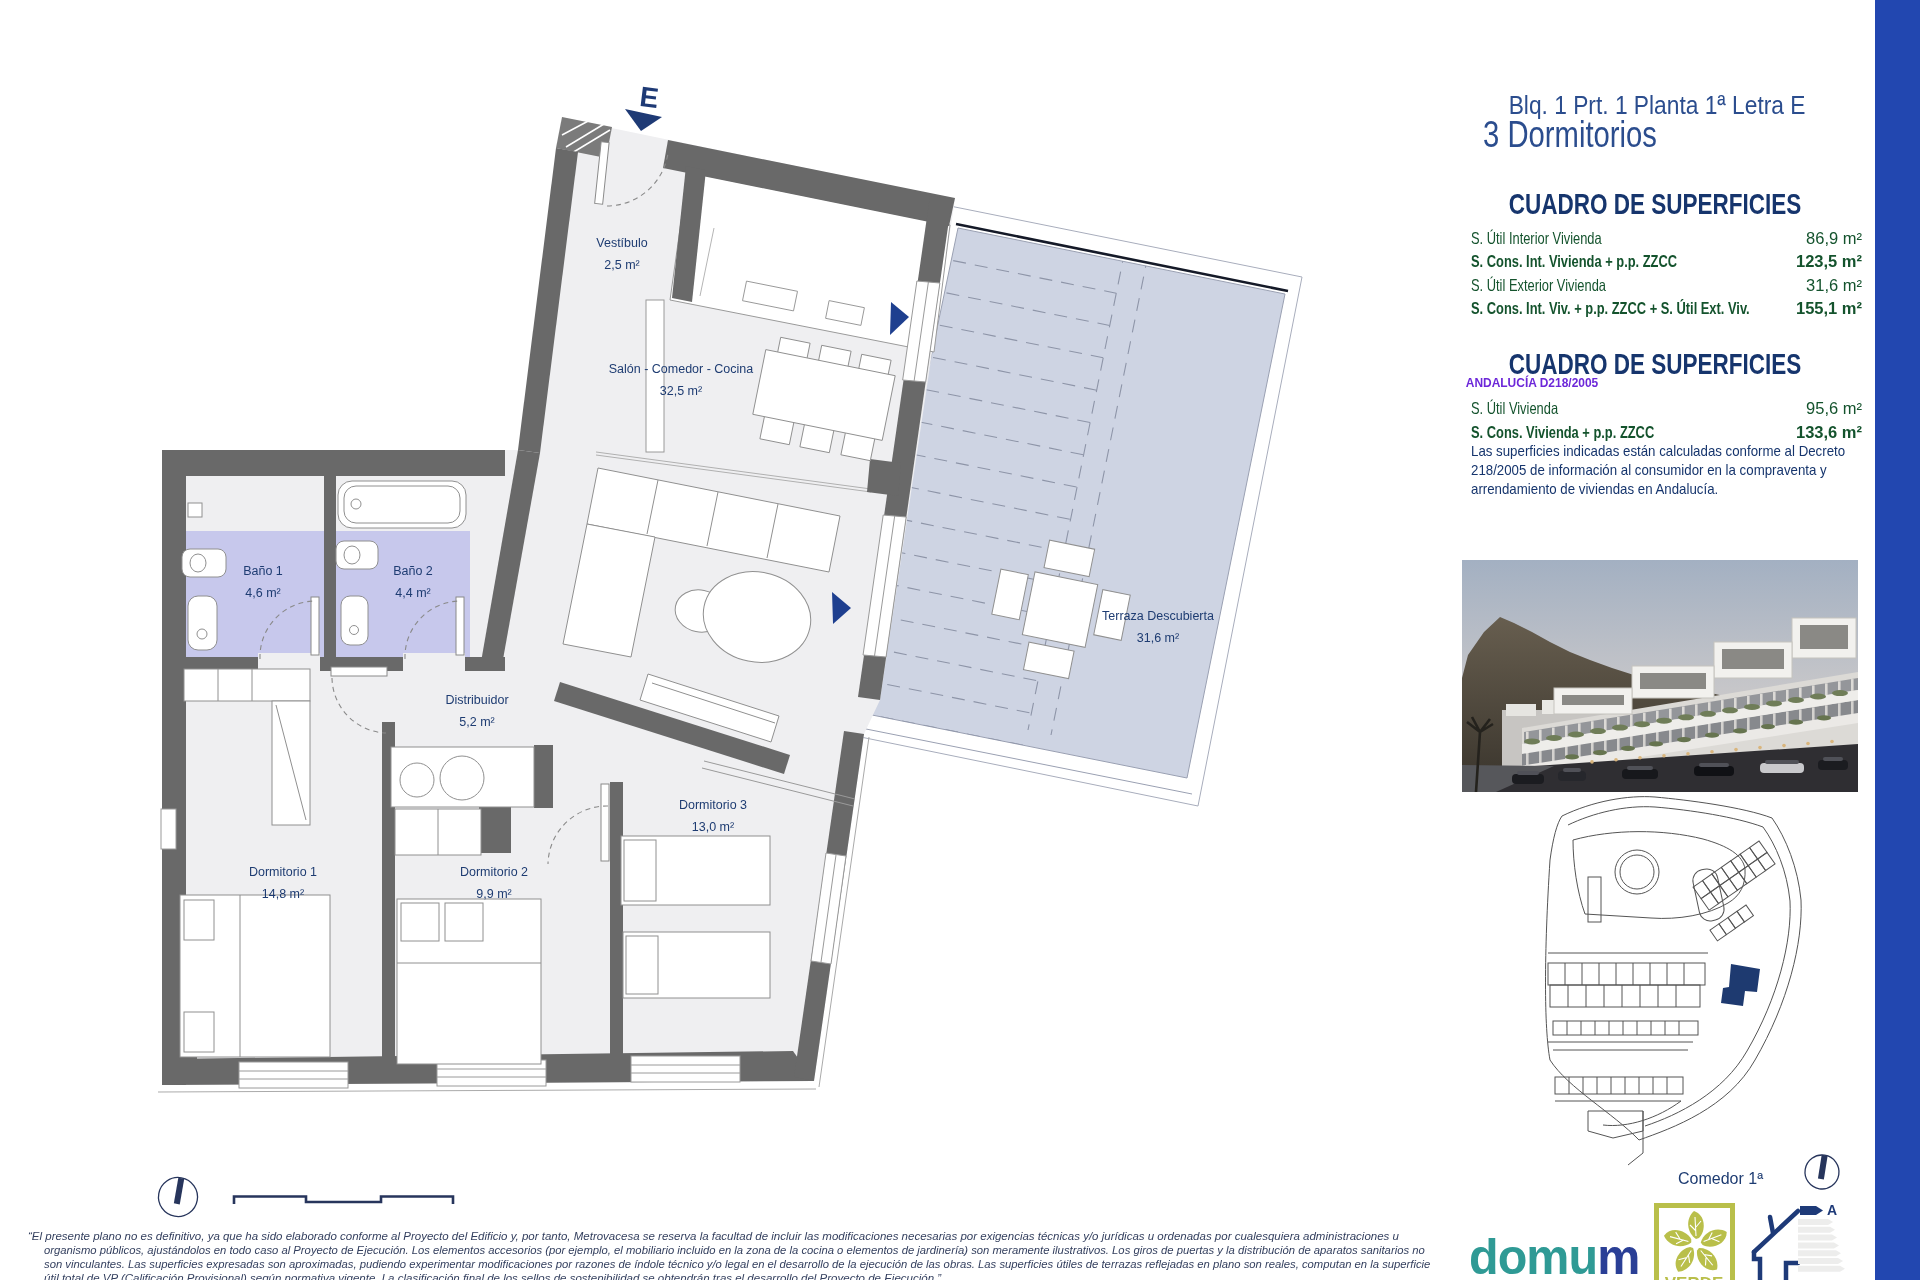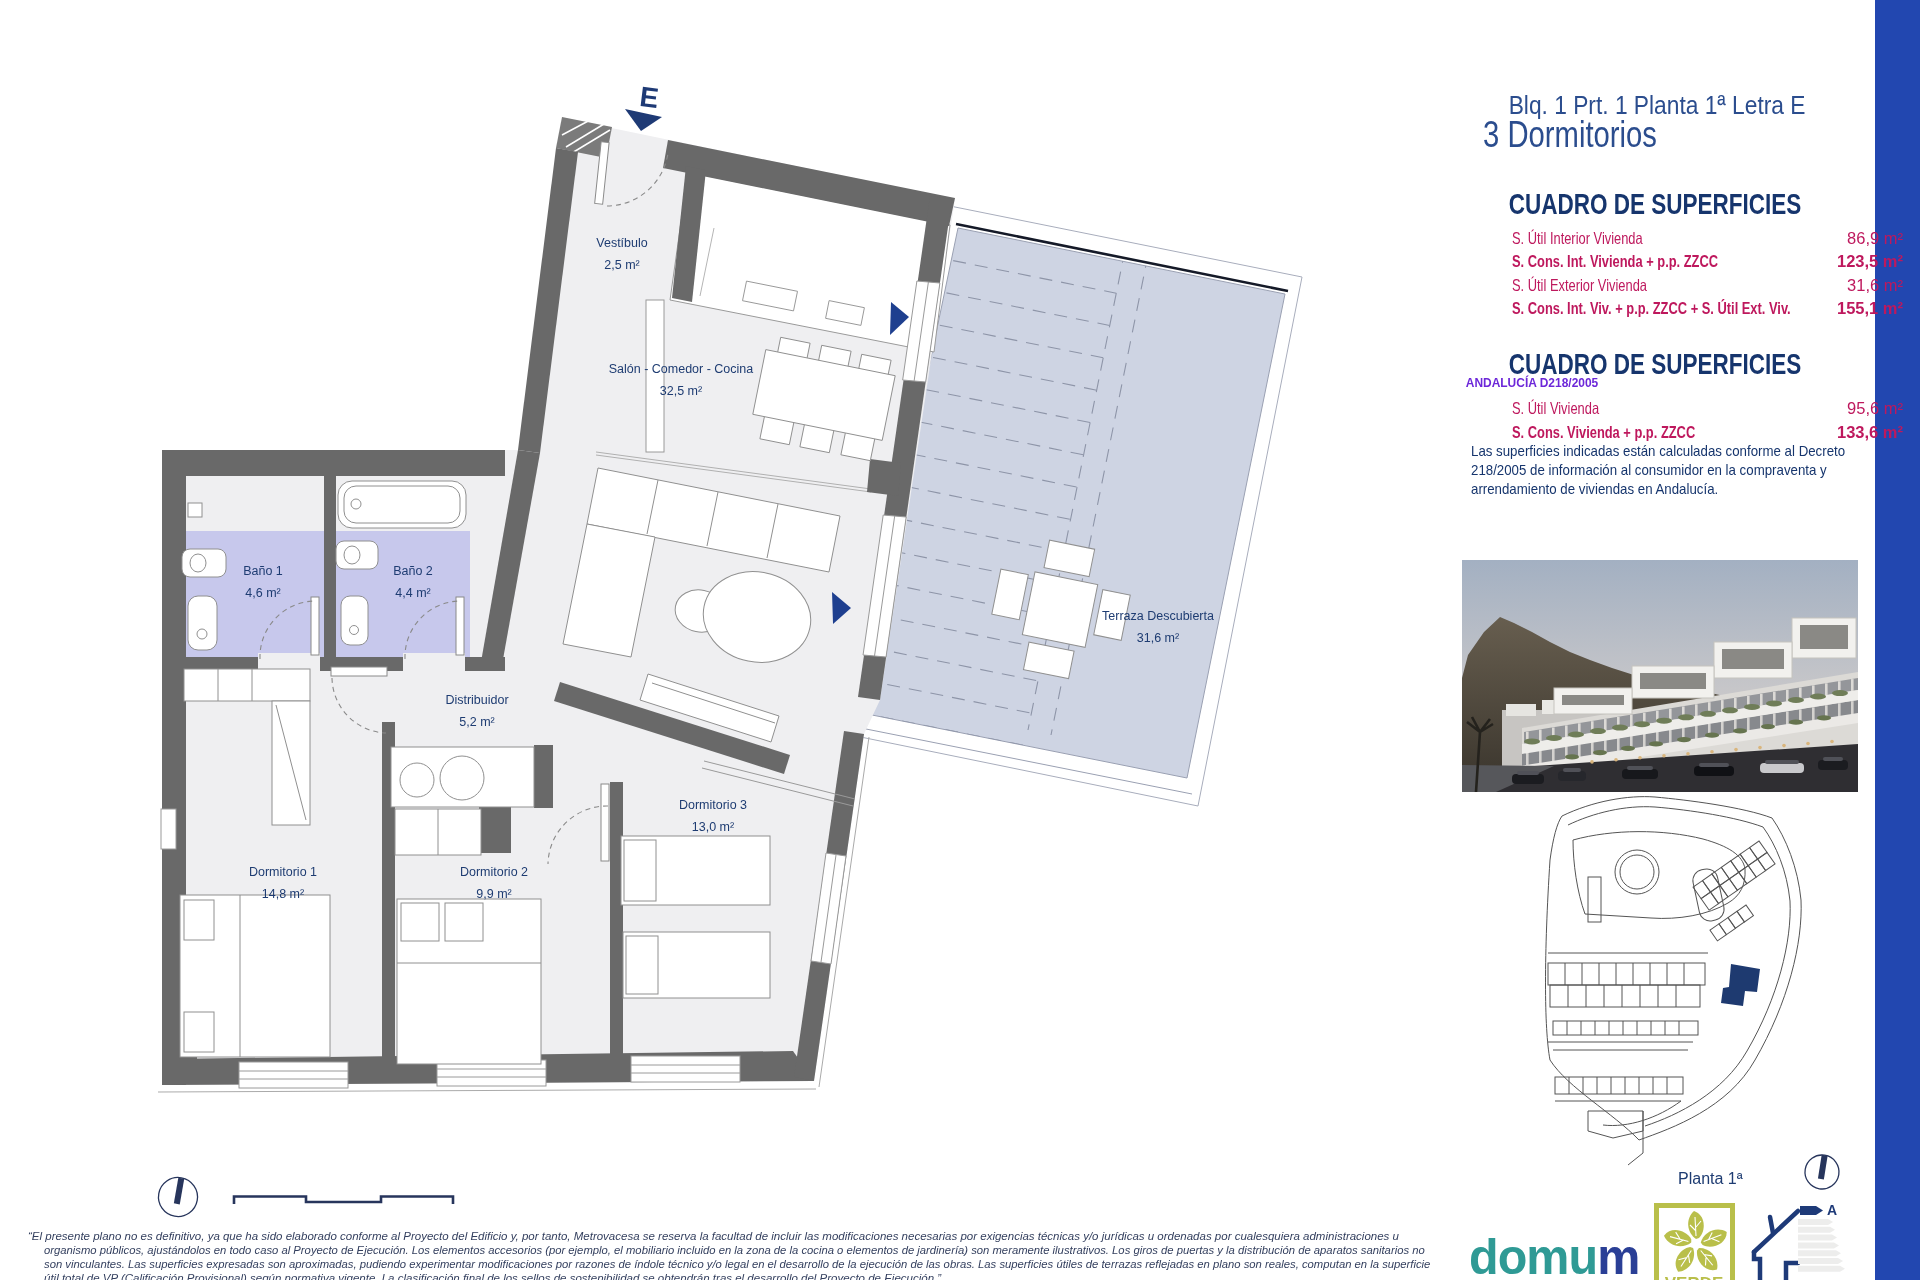--- a/index.html
+++ b/index.html
@@ -3,21 +3,21 @@
 <style>
 html,body{margin:0;padding:0;width:1920px;height:1280px;overflow:hidden;background:#ffffff;}
 body{font-family:"Liberation Sans", sans-serif;position:relative;}
 .abs{position:absolute;}
 .rl{font-size:12.5px;fill:#1e3c72;text-anchor:middle;font-family:"Liberation Sans", sans-serif;}
 .bar{position:absolute;left:1875px;top:0;width:45px;height:1280px;background:#2247b0;}
 .t1{position:absolute;left:1460px;top:83px;width:395px;text-align:center;font-size:25px;color:#2b4d8e;margin-top:8px;}
 .t2{position:absolute;left:1460px;top:114px;width:395px;text-align:left;font-size:37px;color:#2b4d8e;}
 .h1{position:absolute;left:1460px;width:395px;text-align:left;font-size:30px;font-weight:bold;color:#16356d;}
 .sub{position:absolute;left:1460px;top:375px;width:395px;font-size:13px;font-weight:bold;color:#6d28d9;}
-.row{position:absolute;left:1471px;width:391px;font-size:16.5px;color:#be185d;margin-left:41px;}
+.row{position:absolute;left:1471px;width:391px;font-size:16.5px;color:#14532d;}
 .sl{display:inline-block;transform:scaleX(0.78);transform-origin:0 0;white-space:nowrap;}
 .sv{position:absolute;right:0;top:0;white-space:nowrap;}
 .cx{display:inline-block;transform:scaleX(0.75);white-space:nowrap;}
 .cx2{display:inline-block;transform:scaleX(0.91);white-space:nowrap;}
 .cx3{display:inline-block;transform:scaleX(0.79);white-space:nowrap;}
 .cx4{display:inline-block;transform:scaleX(0.92);white-space:nowrap;}
 .b{font-weight:bold;}
 .par{position:absolute;left:1471px;top:441px;font-size:15px;line-height:19px;color:#16356d;}
 .px{display:inline-block;transform:scaleX(0.885);transform-origin:0 0;white-space:nowrap;}
 .dl{position:absolute;white-space:nowrap;font-size:11.5px;font-style:italic;color:#333f5e;}
@@ -465,19 +465,19 @@
 <div class="row b" style="top:252px"><span class="sl">S. Cons. Int. Vivienda + p.p. ZZCC</span><span class="sv">123,5 m²</span></div>
 <div class="row" style="top:276px"><span class="sl">S. Útil Exterior Vivienda</span><span class="sv">31,6 m²</span></div>
 <div class="row b" style="top:299px"><span class="sl">S. Cons. Int. Viv. + p.p. ZZCC + S. Útil Ext. Viv.</span><span class="sv">155,1 m²</span></div>
 <div class="h1" style="top:347px"><span class="cx">CUADRO DE SUPERFICIES</span></div>
 <div class="sub"><span class="cx4">ANDALUCÍA D218/2005</span></div>
 <div class="row" style="top:399px"><span class="sl">S. Útil Vivienda</span><span class="sv">95,6 m²</span></div>
 <div class="row b" style="top:423px"><span class="sl">S. Cons. Vivienda + p.p. ZZCC</span><span class="sv">133,6 m²</span></div>
 <div class="par"><span class="px">Las superficies indicadas están calculadas conforme al Decreto<br>
 218/2005 de información al consumidor en la compraventa y<br>
 arrendamiento de viviendas en Andalucía.</span></div>
-<div class="planta">Planta 1ª</div>
+<div class="planta">Comedor 1ª</div>
 <div class="domum"><span class="dx">domu<b>m</b></span></div>
 <div class="comp">compromiso sostenible</div>
 <div class="dl" style="left:28px;top:1230px"><span class="s1">“El presente plano no es definitivo, ya que ha sido elaborado conforme al Proyecto del Edificio y, por tanto, Metrovacesa se reserva la facultad de incluir las modificaciones necesarias por exigencias técnicas y/o jurídicas u ordenadas por cualesquiera administraciones u</span></div>
 <div class="dl" style="left:44px;top:1244px"><span class="s2">organismo públicos, ajustándolos en todo caso al Proyecto de Ejecución. Los elementos accesorios (por ejemplo, el mobiliario incluido en la zona de la cocina o elementos de jardinería) son meramente ilustrativos. Los giros de puertas y la distribución de aparatos sanitarios no</span></div>
 <div class="dl" style="left:44px;top:1258px"><span class="s2">son vinculantes. Las superficies expresadas son aproximadas, pudiendo experimentar modificaciones por razones de índole técnico y/o legal en el desarrollo de la ejecución de las obras. Las superficies útiles de terrazas reflejadas en plano son reales, computan en la superficie</span></div>
 <div class="dl" style="left:44px;top:1272px">útil total de VP (Calificación Provisional) según normativa vigente. La clasificación final de los sellos de sostenibilidad se obtendrán tras el desarrollo del Proyecto de Ejecución.”</div>
 
 </body></html>

